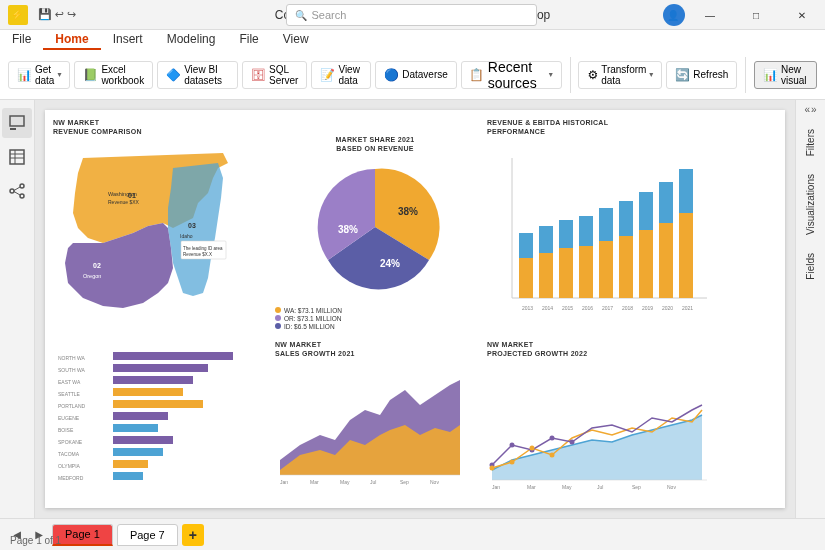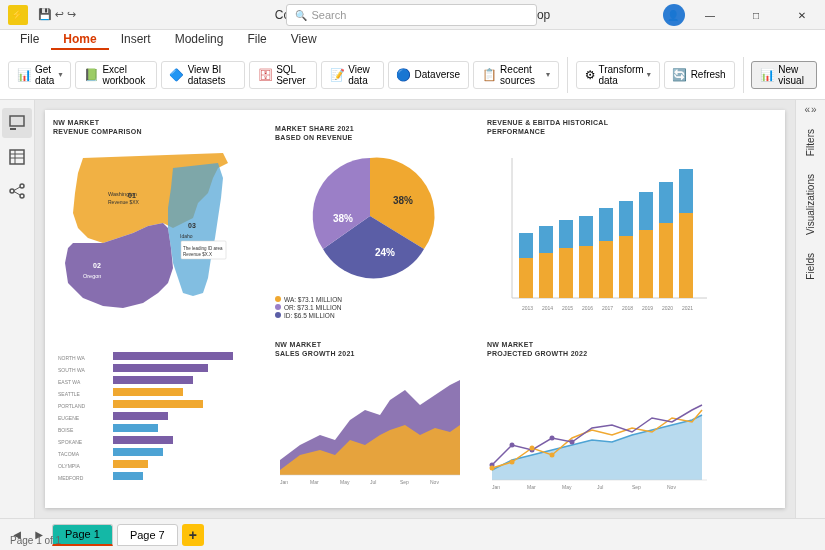--- a/index.html
+++ b/index.html
@@ -61,21 +61,21 @@
       cursor: pointer;
       color: #333;
     }
 
     
     .ribbon-tabs {
       height: 20px;
       background: #fff;
       display: flex;
       align-items: flex-start;
-      padding-left: 8px;
+      padding-left: 0;
       border-bottom: none;
     }
     .ribbon-tab {
       padding: 2px 12px;
       font-size: 12px;
       cursor: pointer;
       color: #333;
       border-bottom: 2px solid transparent;
     }
     .ribbon-tab.active {
@@ -205,21 +205,21 @@
       padding: 0 12px;
       border: 1px solid #ccc;
       border-radius: 3px 3px 0 0;
       background: #fff;
       font-size: 11px;
       cursor: pointer;
       display: flex;
       align-items: center;
     }
     .page-tab.active {
-      background: #14b8a6;
+      background: #ef4444;
       border-bottom: 2px solid #d83b01;
       font-weight: 500;
     }
     .add-page-btn {
       width: 22px;
       height: 22px;
       background: #ffc107;
       border: none;
       border-radius: 3px;
       cursor: pointer;
@@ -255,24 +255,25 @@
     
     .map-viz {
       top: 8px;
       left: 8px;
       width: 210px;
       height: 210px;
     }
 
     
     .pie-viz {
-      top: 14px;
+      top: 25px;
       left: 230px;
       width: 200px;
       height: 210px;
+      text-align: center;
     }
 
     
     .bar-viz {
       top: 8px;
       left: 442px;
       width: 230px;
       height: 210px;
     }
 
@@ -379,21 +380,21 @@
   <div class="dropdown-btn">
     <span style="font-size:12px">📝</span>
     <span style="font-size:10px">View data</span>
   </div>
   <div class="dropdown-btn">
     <span style="font-size:12px;color:#0078d4">🔵</span>
     <span style="font-size:10px">Dataverse</span>
   </div>
   <div class="dropdown-btn">
     <span style="font-size:12px">📋</span>
-    <span style="font-size:10px">Recent sources</span>
+    <span style="font-size:14px">Recent sources</span>
     <span class="dropdown-arrow">▾</span>
   </div>
   <div class="ribbon-separator"></div>
   <div class="dropdown-btn">
     <span style="font-size:12px">⚙</span>
     <span style="font-size:10px">Transform data</span>
     <span class="dropdown-arrow">▾</span>
   </div>
   <div class="dropdown-btn">
     <span style="font-size:12px">🔄</span>

